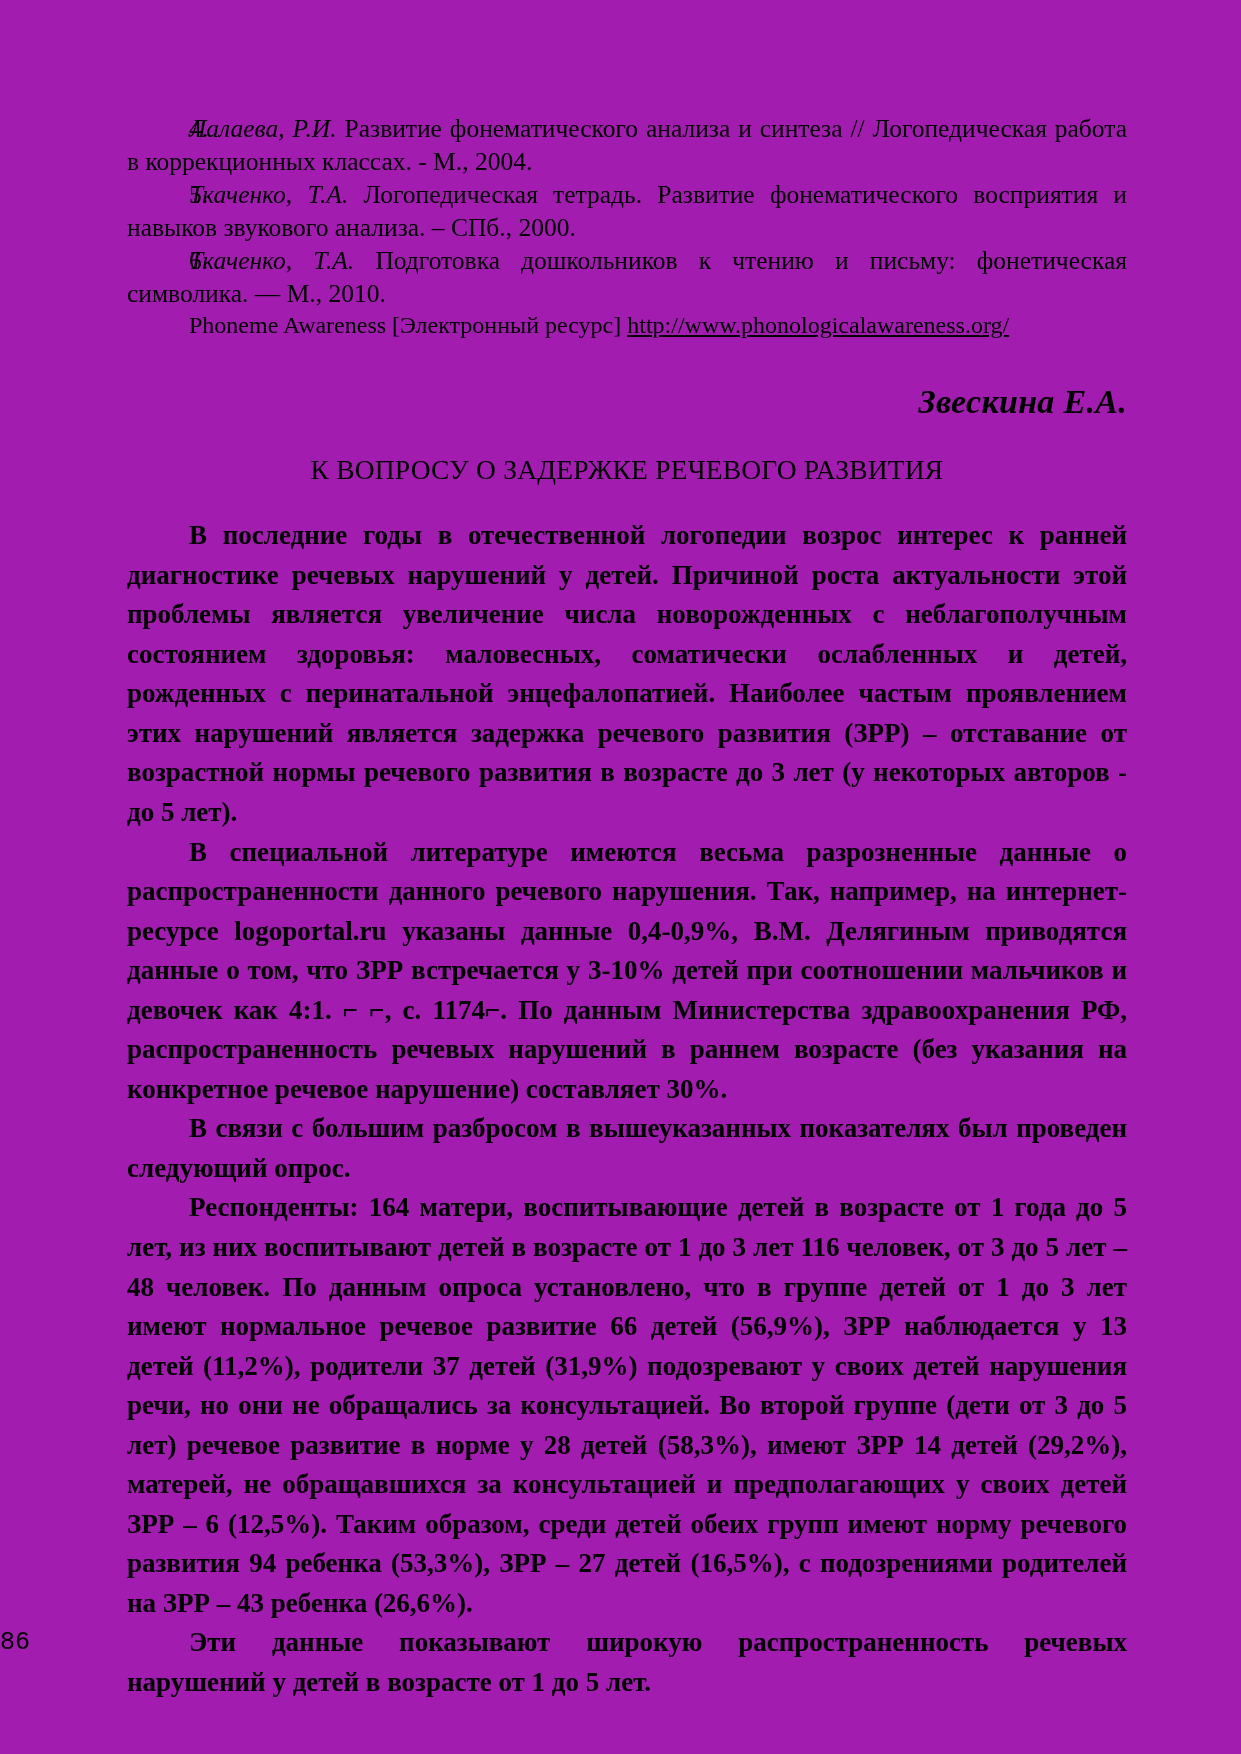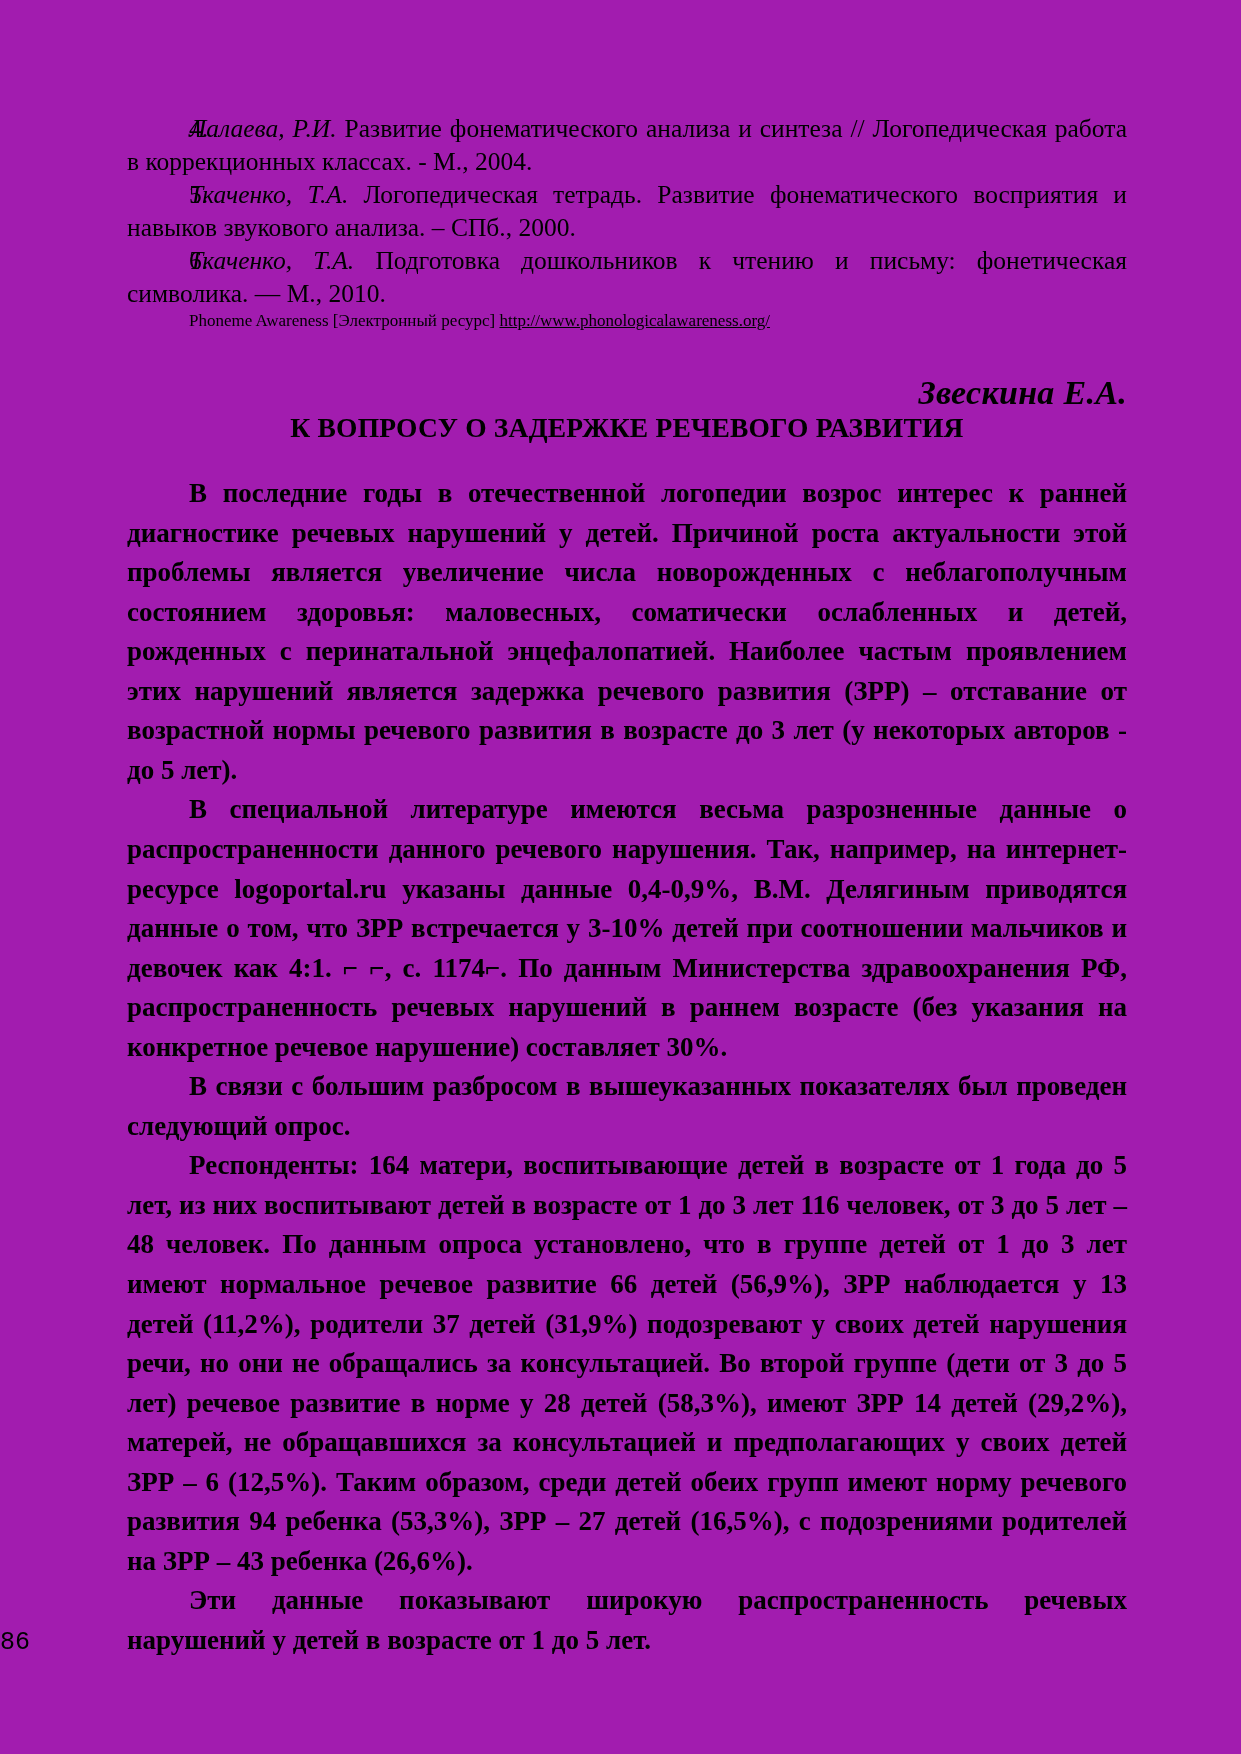--- a/index.html
+++ b/index.html
@@ -40,39 +40,40 @@
     width: 62px;
     text-indent: 62px;
   }
   .ref-item .author {
     font-style: italic;
   }
   .ref-extra {
     margin: 0;
     text-indent: 62px;
     text-align: justify;
-    font-size: 17px;
+    font-size: 24px;
     line-height: 1.295;
   }
   .ref-extra .link {
     text-decoration: underline;
   }
   
   .byline {
     margin-top: 42px;
     text-align: right;
     font-weight: bold;
     font-style: italic;
     font-size: 34px;
     letter-spacing: 0.3px;
   }
   
   .article-title {
+    margin-top: 33px;
     text-align: center;
-    font-weight: bold;
+    font-weight: normal;
     font-size: 27.5px;
     letter-spacing: 0.2px;
   }
   
   .body {
     margin-top: 30px;
     font-size: 27px;
     line-height: 1.465;
     text-align: justify;
     text-justify: inter-word;

